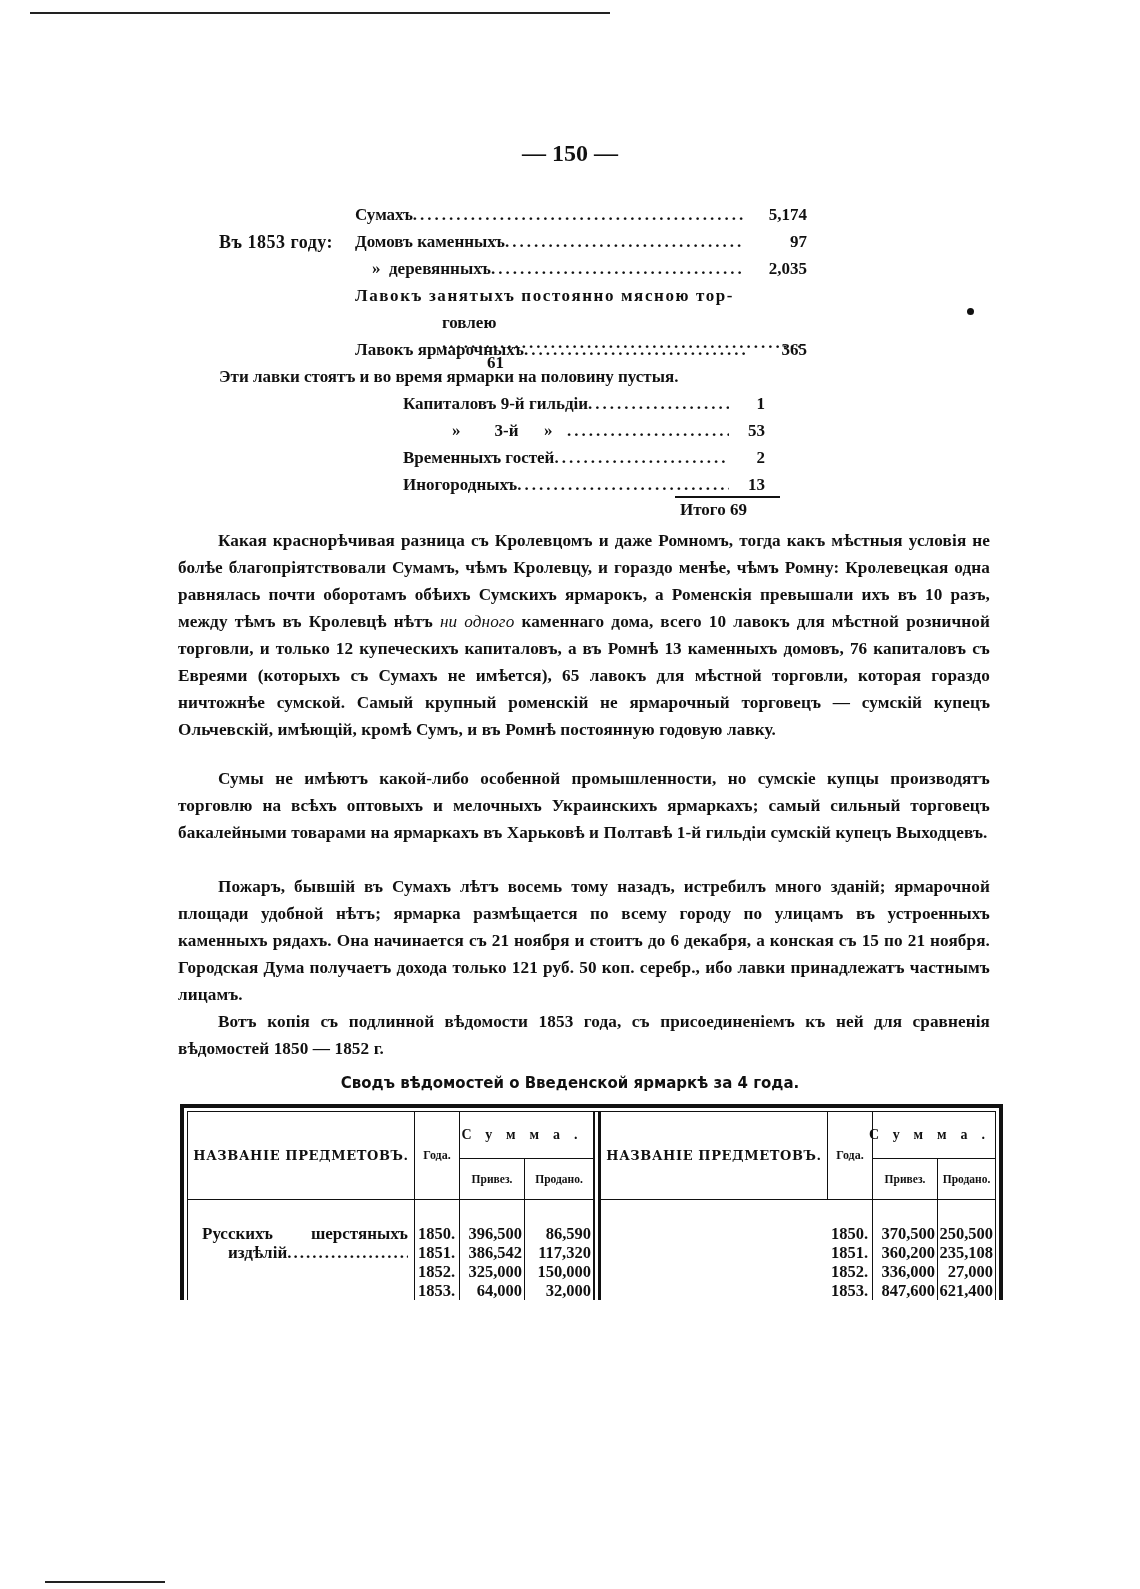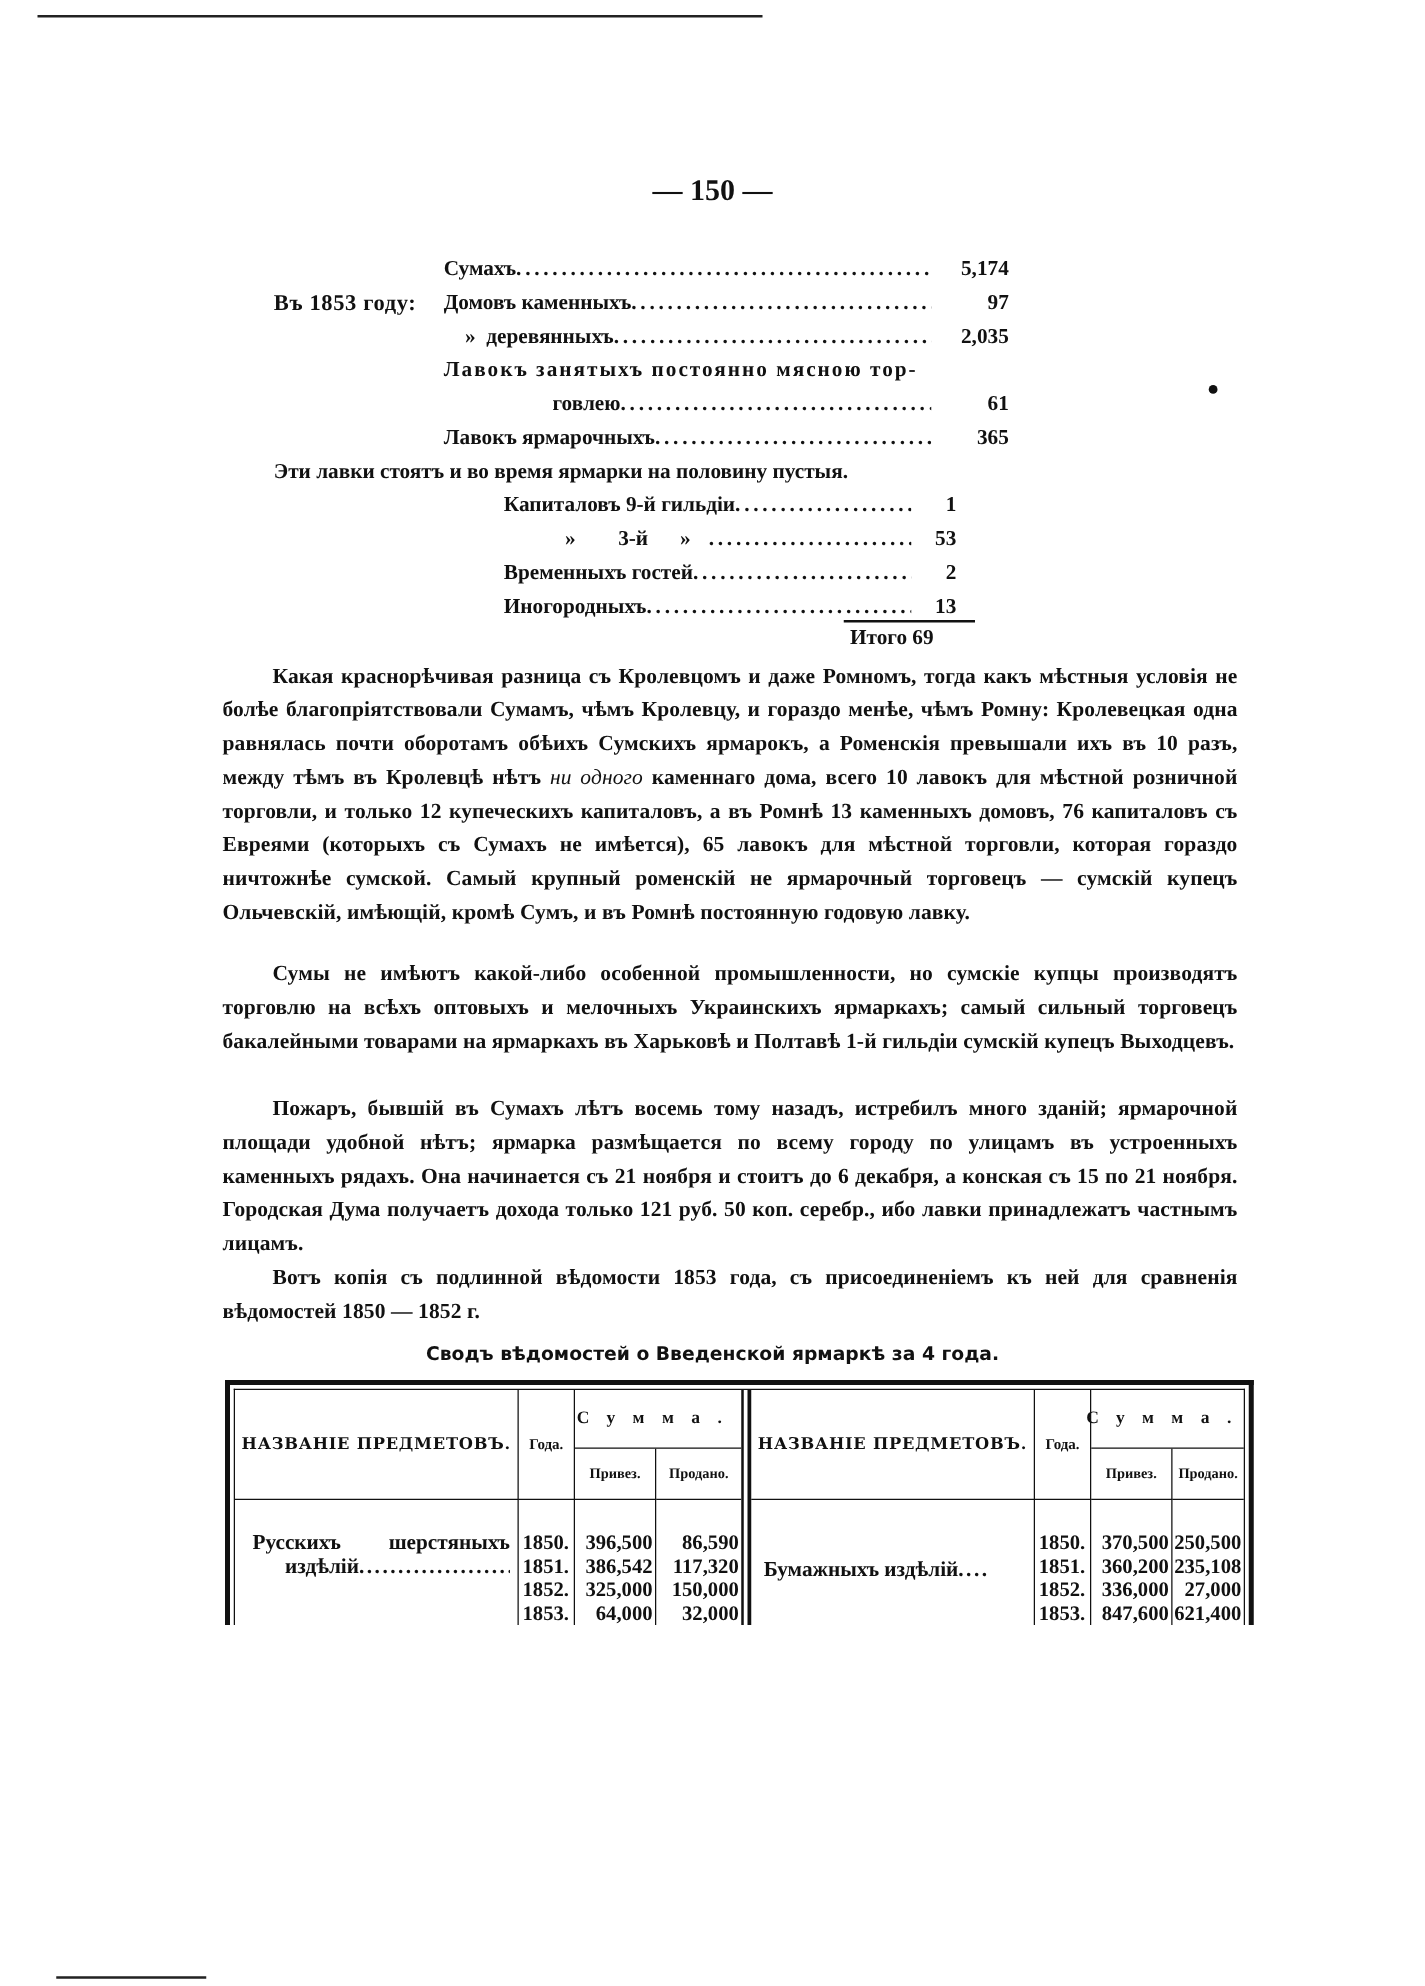--- a/index.html
+++ b/index.html
@@ -85,21 +85,21 @@
     <span class="value" style="width:62px;">97</span>
   </div>
   <div class="stat-row stats" style="top:259px;left:372px;width:435px;">
     <span class="label" style="white-space:pre;">»  деревянныхъ</span>
     <span class="dots">..................................................</span>
     <span class="value" style="width:62px;">2,035</span>
   </div>
   <div class="stat-row stats" style="top:286px;left:355px;width:400px;letter-spacing:1.6px;">
     <span class="label">Лавокъ занятыхъ постоянно мясною тор-</span>
   </div>
-  <div class="stat-row stats" style="top:313px;left:442px;width:365px;">
+  <div class="stat-row stats" style="top:313px;left:442px;width:365px;flex-direction:column;">
     <span class="label">говлею</span>
     <span class="dots">..................................................</span>
     <span class="value" style="width:62px;">61</span>
   </div>
   <div class="stat-row stats" style="top:340px;left:355px;width:452px;">
     <span class="label">Лавокъ ярмарочныхъ</span>
     <span class="dots">..................................................</span>
     <span class="value" style="width:62px;">365</span>
   </div>
 </div>
@@ -182,24 +182,20 @@
 
     <div class="divider"></div>
 
     <div class="half right">
       <div class="cell hdr-name">НАЗВАНІЕ ПРЕДМЕТОВЪ.</div>
       <div class="cell hdr-year">Года.</div>
       <div class="cell hdr-sum">Сумма.</div>
       <div class="cell hdr-sub hdr-imp">Привез.</div>
       <div class="cell hdr-sub hdr-sold">Продано.</div>
 
-      <div class="cell body-name center" style="padding-left:10px;">
-        <span>Бумажныхъ издѣлій</span>
-        <span style="letter-spacing:2px;">....</span>
-      </div>
       <div class="cell body-col col-year">
         <div>1850.</div>
         <div>1851.</div>
         <div>1852.</div>
         <div>1853.</div>
       </div>
       <div class="cell body-col col-imp">
         <div>370,500</div>
         <div>360,200</div>
         <div>336,000</div>

